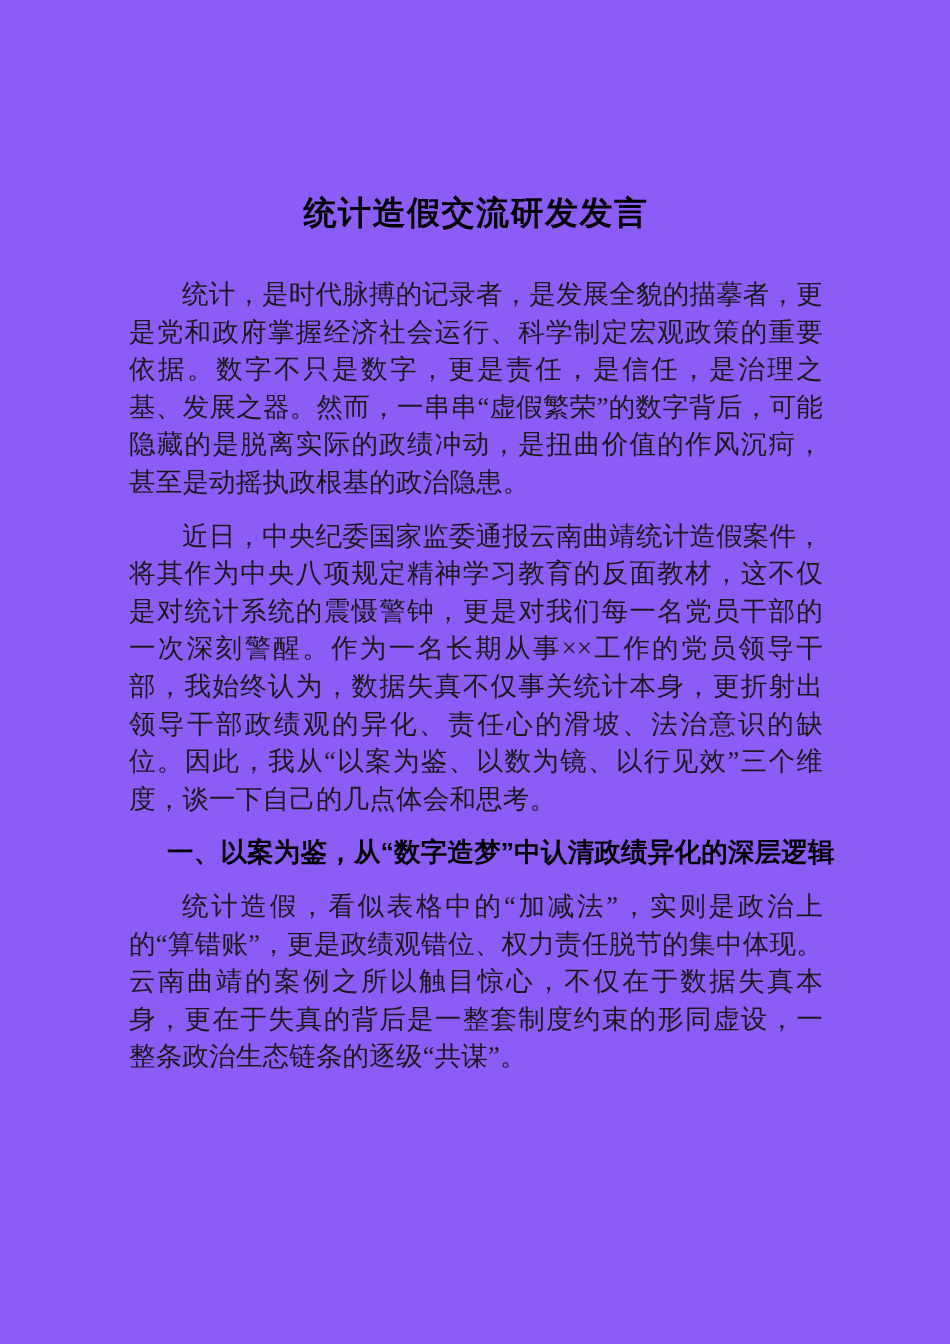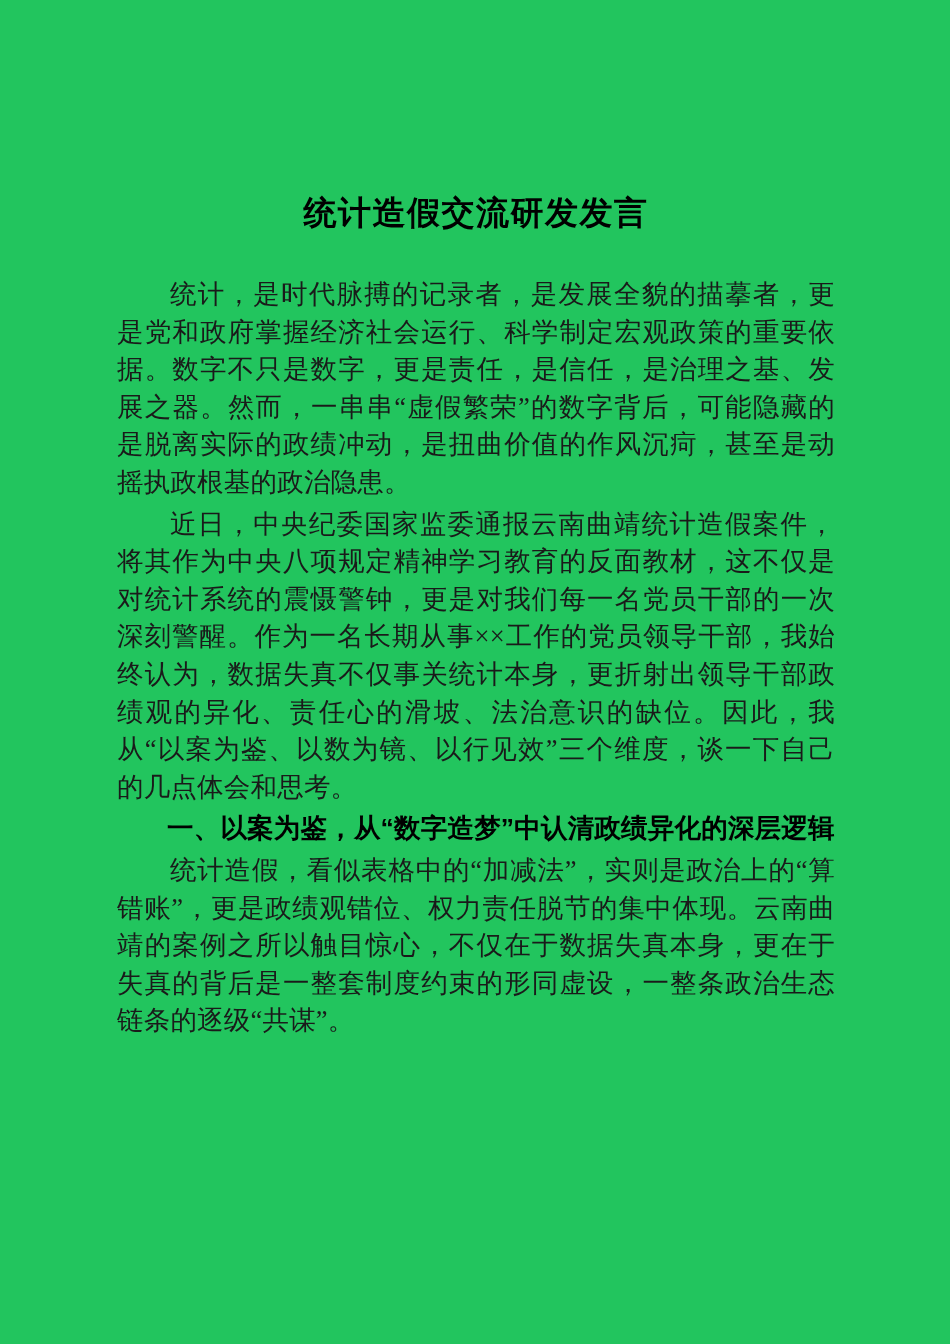--- a/index.html
+++ b/index.html
@@ -6,21 +6,21 @@
   html, body {
     margin: 0;
     padding: 0;
     background: #ffffff;
   }
 
   .page {
     position: relative;
     width: 950px;
     height: 1344px;
-    background: #22c55e;
+    background: #8b5cf6;
     overflow: hidden;
     box-sizing: border-box;
   }
 
   .content {
     position: absolute;
     left: 113px;
     top: 190px;
     width: 726px;
   }
@@ -35,21 +35,21 @@
     letter-spacing: 1.5px;
     margin: 0 0 40px 0;
     white-space: nowrap;
   }
 
   p.body-para {
     font-family: "Liberation Serif", "DejaVu Serif", serif;
     font-size: 26.5px;
     line-height: 37.6px;
     color: #1a1a1a;
-    margin: 4px;
+    margin: 16px;
     text-align: justify;
     text-justify: inter-ideograph;
     text-indent: 2em;
     letter-spacing: 0.2px;
     word-break: break-all;
   }
 
   p.section-heading {
     font-family: "Liberation Sans", "DejaVu Sans", sans-serif;
     font-weight: bold;

